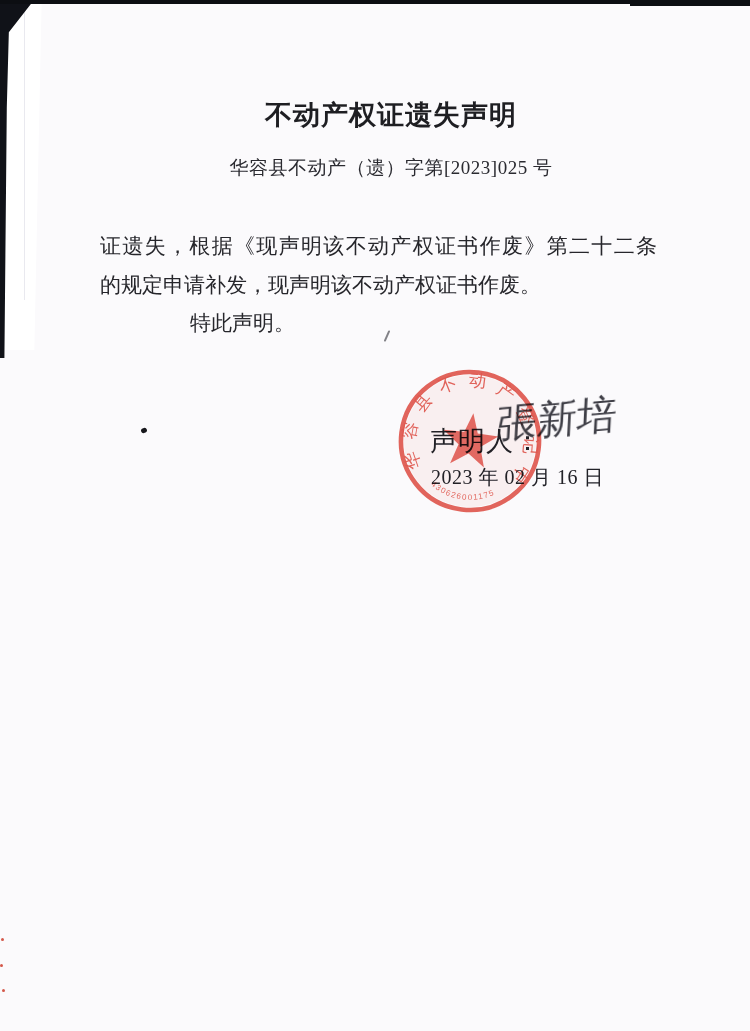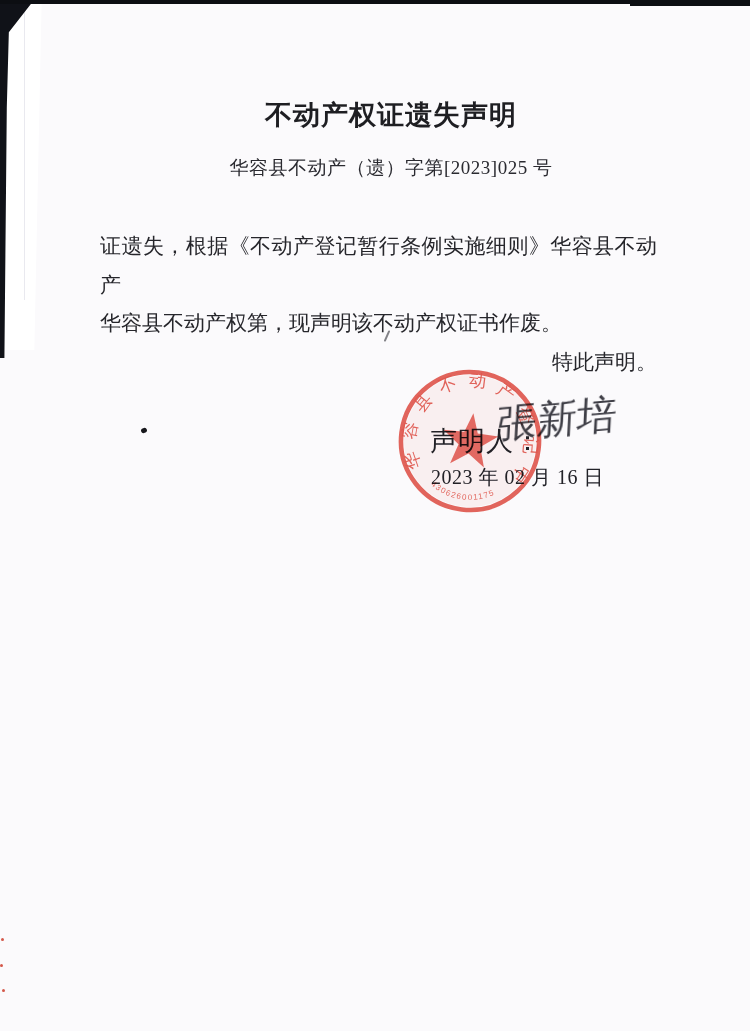--- a/index.html
+++ b/index.html
@@ -45,21 +45,21 @@
     position:absolute;left:16px;top:155px;width:100%;text-align:center;
     font-size:19px;letter-spacing:.5px;color:#2a2a30;
   }
   .body-block{
     position:absolute;left:100px;top:227px;width:557px;
     font-size:21px;line-height:38.5px;color:#26262b;
   }
   .line{width:100%;}
   .jline{text-align:justify;text-align-last:justify;}
   .indent1{padding-left:34px;box-sizing:border-box;}
-  .indent2{padding-left:90px;box-sizing:border-box;text-align:right;}
+  .indent2{padding-left:90px;box-sizing:border-box;}
   .declarant-row{
     position:absolute;left:430px;top:423px;font-size:27px;color:#222228;
     letter-spacing:1px;white-space:nowrap;
   }
   .signature{
     position:absolute;left:497px;top:392px;
     font-family:"DejaVu Sans",sans-serif;
     font-size:40px;color:#3e3e46;white-space:nowrap;
     transform:rotate(-5deg) skewX(-8deg);
     filter:blur(.2px);
@@ -84,22 +84,22 @@
 <div class="top-bar"></div>
 <div class="top-bar-right"></div>
 <div class="red-speck speck1"></div>
 <div class="red-speck speck2"></div>
 <div class="red-speck speck3"></div>
 
 <div class="doc-title">不动产权证遗失声明</div>
 <div class="doc-number">华容县不动产（遗）字第[2023]025 号</div>
 
 <div class="body-block">
-  <div class="line jline">证遗失，根据《不动产登记暂行条例实施细则》华容县不动产</div>
-  <div class="line">华容县不动产权第，现声明该不动产权证书作废。</div>
+  <div class="line jline">证遗失，根据《现声明该不动产权证书作废》第二十二条</div>
+  <div class="line">的规定申请补发，现声明该不动产权证书作废。</div>
   <div class="line indent2">特此声明。</div>
 </div>
 
 <div class="ink-dot"></div>
 <div class="pen-mark"></div>
 
 <div class="declarant-row">声明人：</div>
 <div class="signature">張新培</div>
 <div class="date-line">2023 年 02 月 16 日</div>
 

